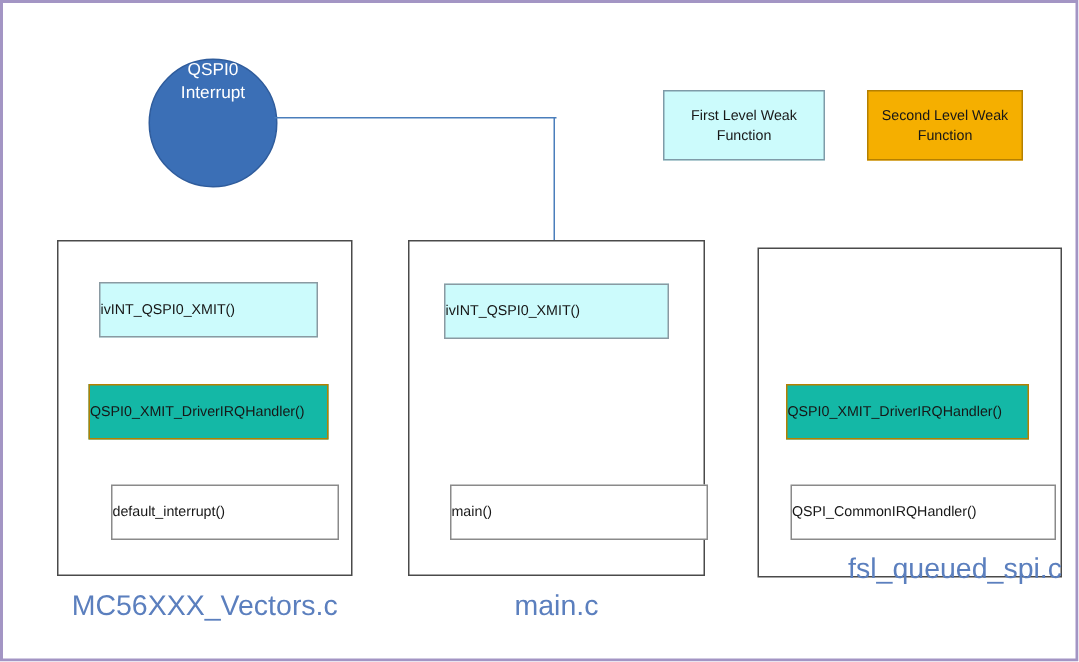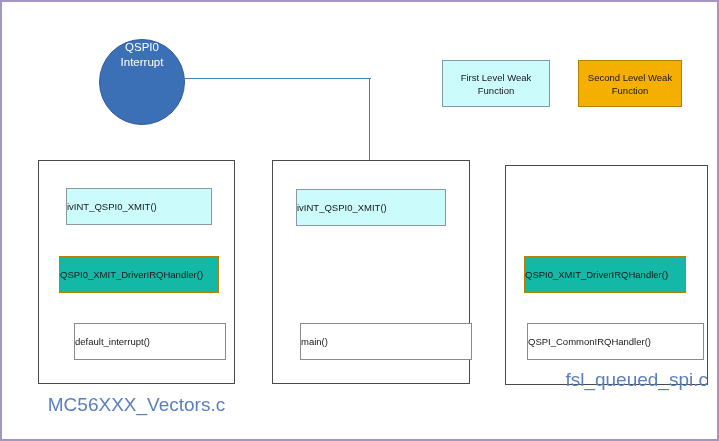--- a/index.html
+++ b/index.html
@@ -175,20 +175,21 @@
   </div>
   <div class="file-caption cap1">MC56XXX_Vectors.c</div>
 
   <div class="file-container col2"></div>
   <div class="fn-box fn-cyan c2-f1">
     <span>ivINT_QSPI0_XMIT()</span>
   </div>
   <div class="fn-box fn-plain c2-f2">
     <span>main()</span>
   </div>
+  <div class="file-caption cap2">main.c</div>
 
   <div class="file-container col3"></div>
   <div class="fn-box fn-amber c3-f1">
     <span>QSPI0_XMIT_DriverIRQHandler()</span>
   </div>
   <div class="fn-box fn-plain c3-f2">
     <span>QSPI_CommonIRQHandler()</span>
   </div>
   <div class="file-caption cap3">fsl_queued_spi.c</div>
 

